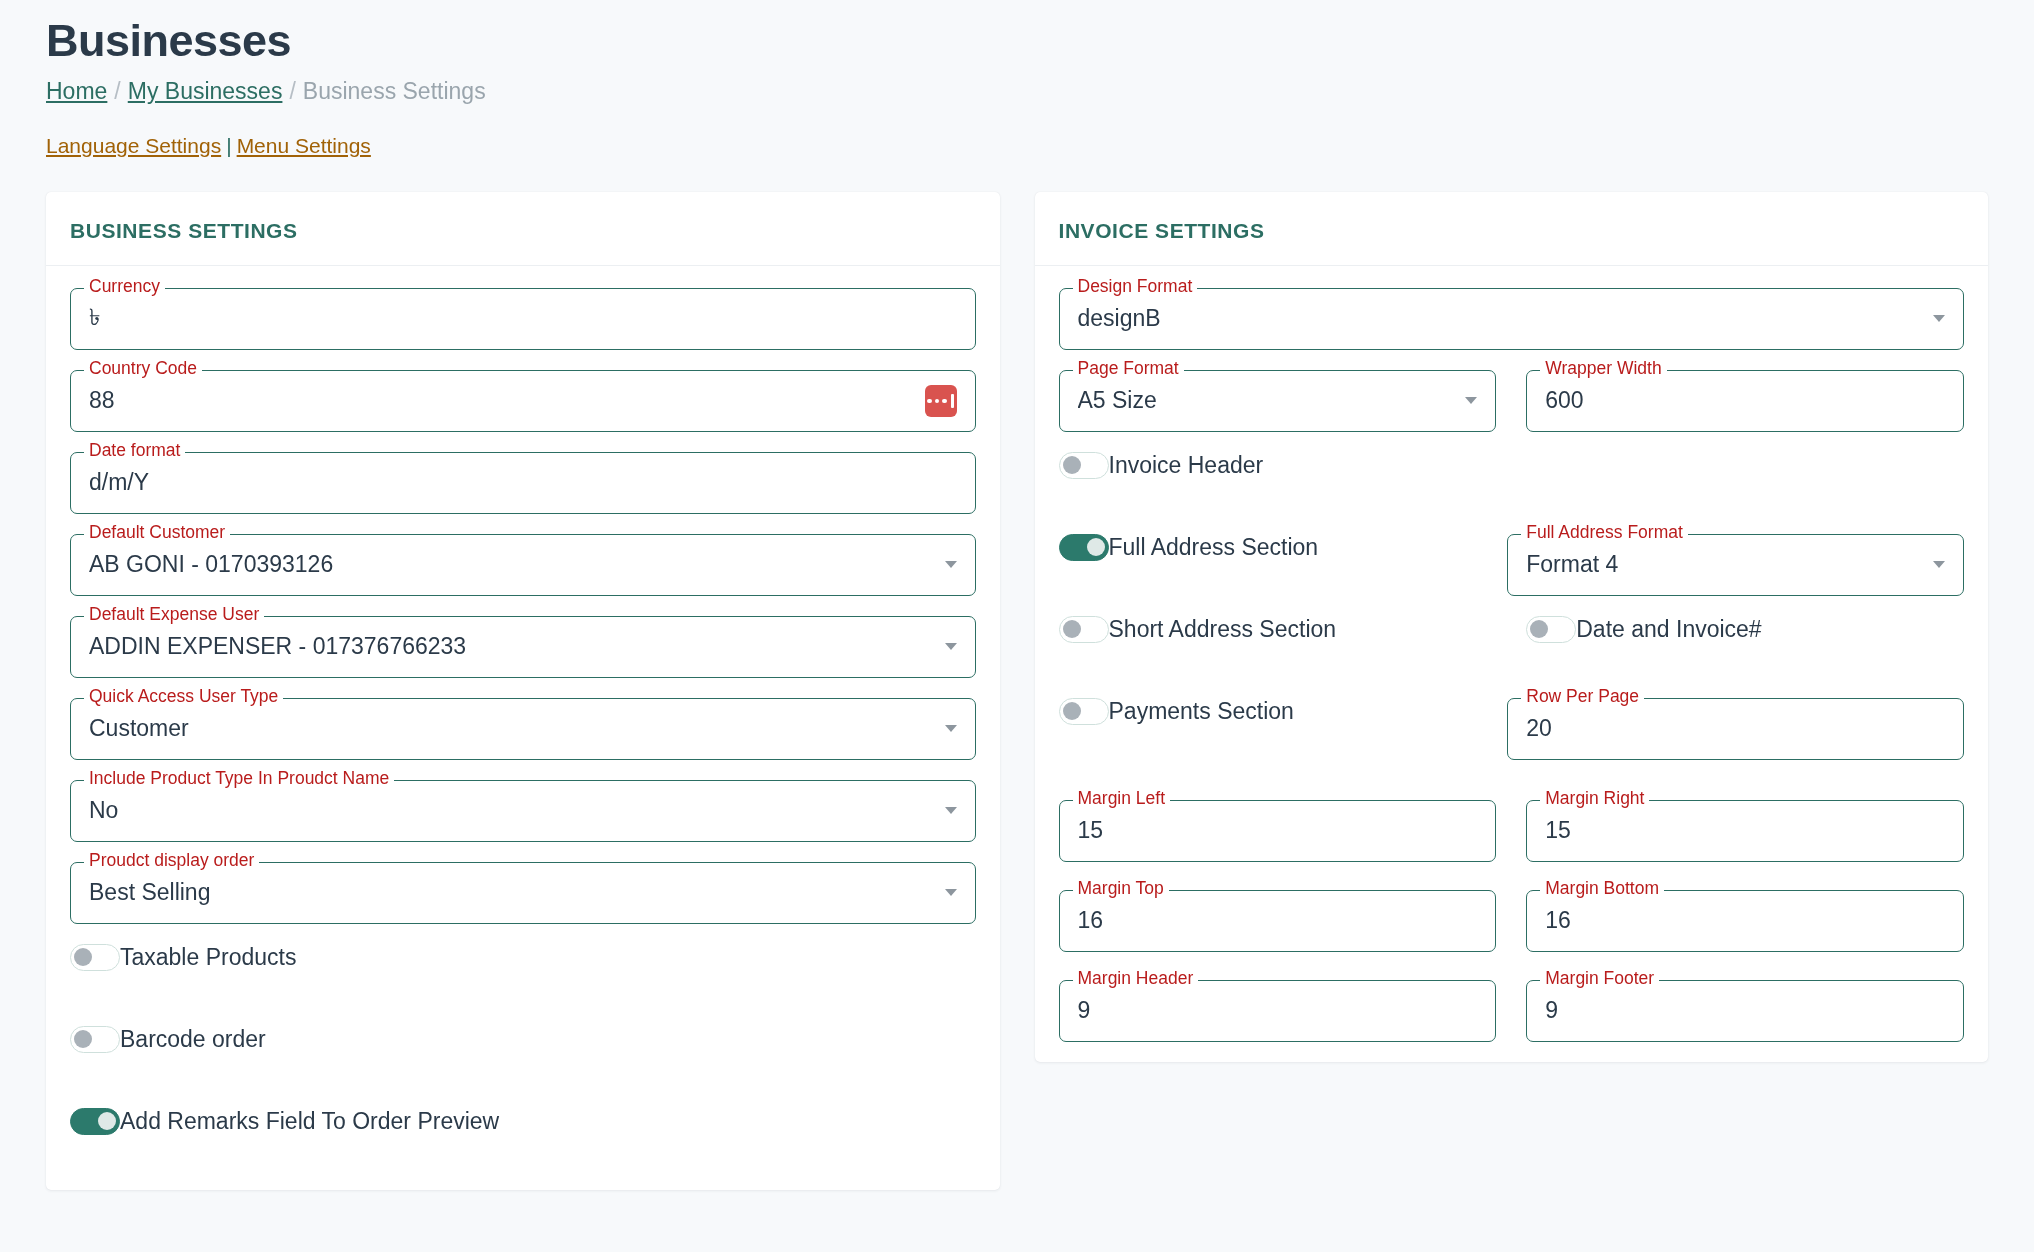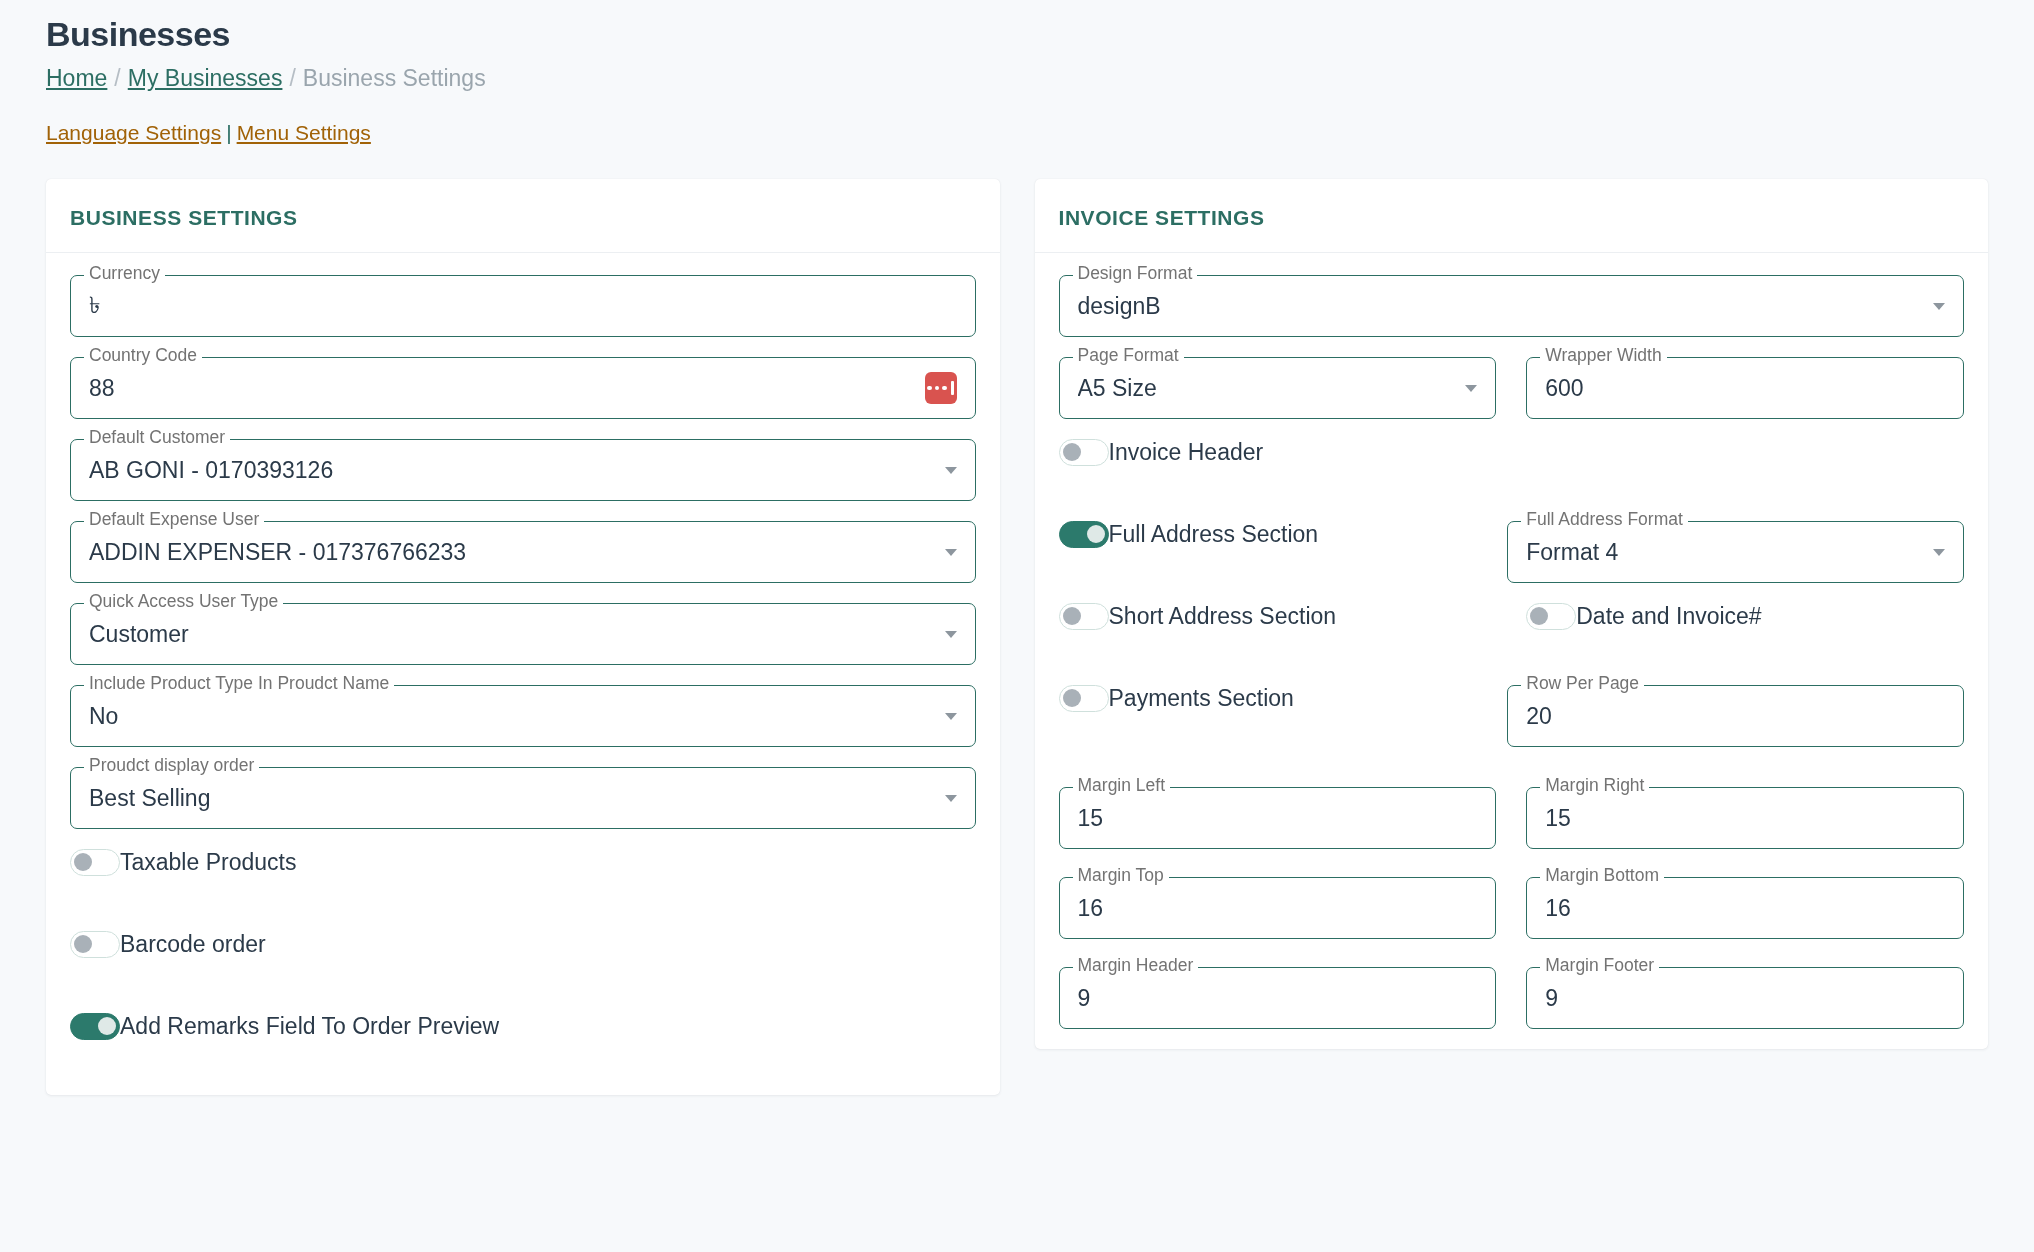--- a/index.html
+++ b/index.html
@@ -16,21 +16,21 @@
   .page {
     position: relative;
     width: 2034px;
     height: 1252px;
     background: #f7f9fb;
     padding: 0 46px;
   }
 
   
   .page-title {
-    font-size: 34px;
+    font-size: 45px;
     font-weight: bold;
     color: #2b3a49;
     letter-spacing: -0.5px;
     margin: 0;
     padding-top: 14px;
     line-height: 1.18;
   }
 
   .breadcrumb {
     margin-top: 10px;
@@ -101,21 +101,21 @@
     background: #fff;
   }
   .field:first-child { margin-top: 0; }
   .field-label {
     position: absolute;
     top: -11px;
     left: 13px;
     background: #ffffff;
     padding: 0 5px;
     font-size: 17.5px;
-    color: #737373;
+    color: #b91c1c;
     line-height: 1;
     white-space: nowrap;
   }
   .field-value {
     font-size: 23px;
     color: #2b3a49;
     white-space: nowrap;
     overflow: hidden;
     text-overflow: ellipsis;
     flex: 1 1 auto;
@@ -233,20 +233,24 @@
           <span class="field-label">Country Code</span>
           <span class="field-value">88</span>
           <span class="lp-icon">
               <i></i>
               <i></i>
               <i></i>
               <span class="bar"></span>
             </span>
         </div>
 
+        <div class="field">
+          <span class="field-label">Date format</span>
+          <span class="field-value">d/m/Y</span>
+        </div>
 
         <div class="field">
           <span class="field-label">Default Customer</span>
           <span class="field-value">AB GONI - 0170393126</span>
           <span class="caret"></span>
         </div>
 
         <div class="field">
           <span class="field-label">Default Expense User</span>
           <span class="field-value">ADDIN EXPENSER - 017376766233</span>

